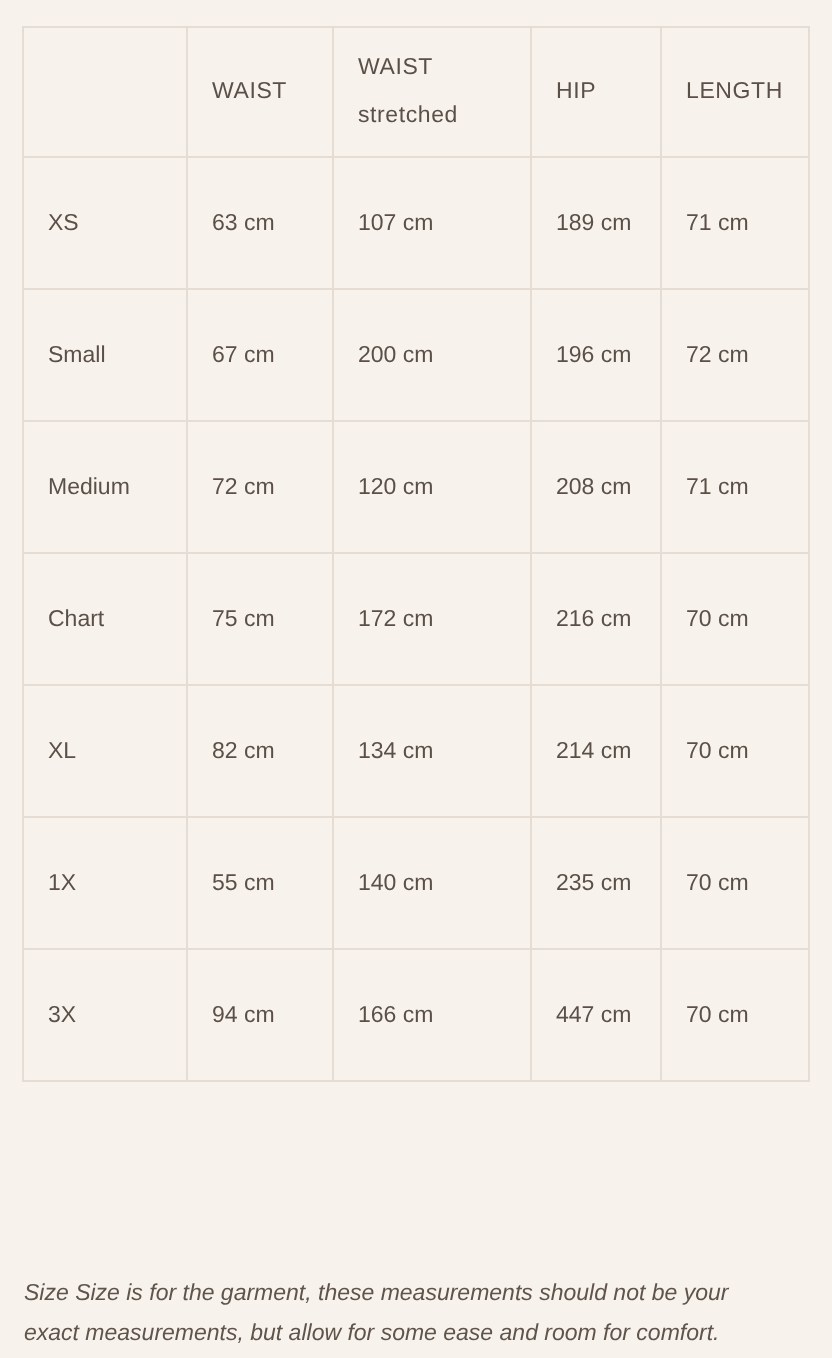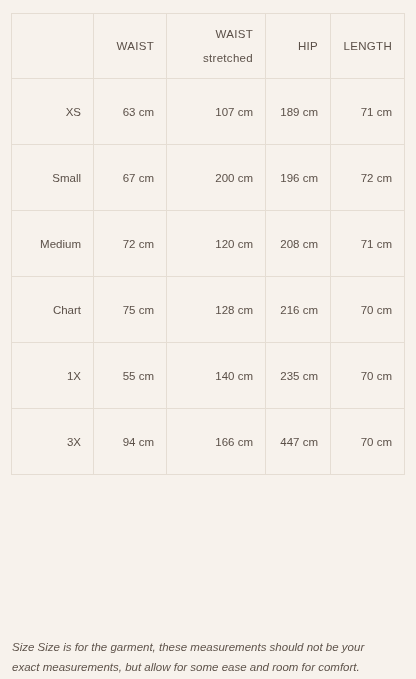--- a/index.html
+++ b/index.html
@@ -38,21 +38,21 @@
     table-layout: fixed;
     background: #f7f2ec;
   }
 
   table.size-chart th,
   table.size-chart td {
     border: 1px solid #e5ddd3;
     background: #f7f2ec;
     padding: 8px 12px;
     vertical-align: middle;
-    text-align: right;
+    text-align: left;
     font-weight: normal;
     font-size: 11.5px;
     line-height: 2.1;
     color: #5b5048;
     box-sizing: border-box;
     word-wrap: break-word;
     overflow-wrap: break-word;
   }
 
   table.size-chart th {
@@ -125,22 +125,29 @@
         <tr>
           <td>Medium</td>
           <td>72 cm</td>
           <td>120 cm</td>
           <td>208 cm</td>
           <td>71 cm</td>
         </tr>
         <tr>
           <td>Chart</td>
           <td>75 cm</td>
-          <td>128 cm</td>
+          <td>172 cm</td>
           <td>216 cm</td>
+          <td>70 cm</td>
+        </tr>
+        <tr>
+          <td>XL</td>
+          <td>82 cm</td>
+          <td>134 cm</td>
+          <td>214 cm</td>
           <td>70 cm</td>
         </tr>
         <tr>
           <td>1X</td>
           <td>55 cm</td>
           <td>140 cm</td>
           <td>235 cm</td>
           <td>70 cm</td>
         </tr>
         <tr>

